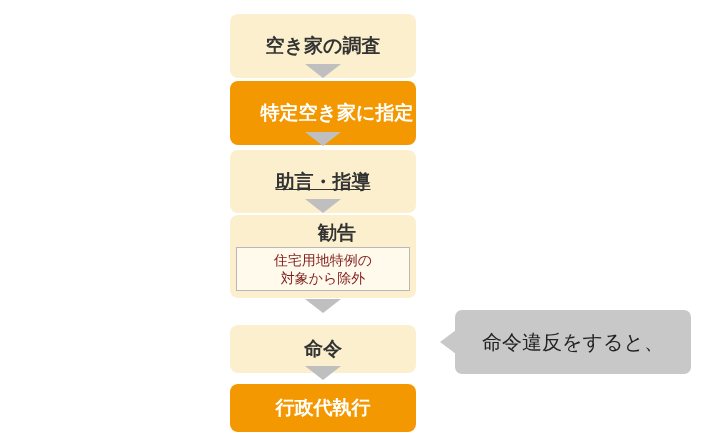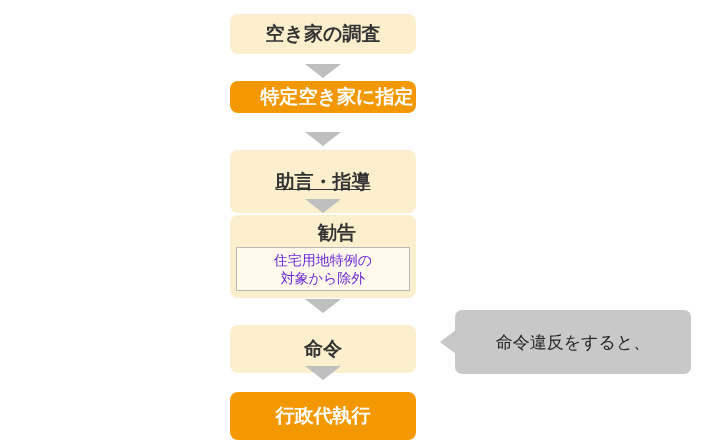--- a/index.html
+++ b/index.html
@@ -20,44 +20,44 @@
     position: absolute; left: 305px; width: 0; height: 0;
     border-left: 18px solid transparent; border-right: 18px solid transparent;
     border-top: 14px solid #bfbfbf;
   }
   .box4 { flex-direction: column; justify-content: flex-start; padding-top: 6px; }
   .box4 .title { font-size: 19px; font-weight: bold; color: #333; line-height: 22px; margin-left: 28px; }
   .inner {
     margin-top: 4px; width: 174px; height: 44px; box-sizing: border-box;
     background: #fffaec; border: 1px solid #b8b8b8;
     display: flex; flex-direction: column; align-items: center; justify-content: center;
-    font-size: 14px; font-weight: normal; color: #6d28d9; line-height: 18px;
+    font-size: 14px; font-weight: normal; color: #7f1d1d; line-height: 18px;
   }
   .bubble {
     position: absolute; left: 455px; top: 310px; width: 236px; height: 64px;
     background: #c8c8c8; border-radius: 7px;
     display: flex; flex-direction: column; align-items: center; justify-content: center;
-    font-size: 17px; color: #222; line-height: 22px;
+    font-size: 20px; color: #222; line-height: 22px;
   }
   .bubble-tail {
     position: absolute; left: 440px; top: 330px; width: 0; height: 0;
     border-top: 12px solid transparent; border-bottom: 12px solid transparent;
     border-right: 16px solid #c8c8c8;
   }
 </style>
 </head>
 <body>
 
 <div>
-  <div class="box light" style="top:14px;height:40px;">
+  <div class="box light" style="top:14px;height:64px;">
     <span>空き家の調査</span>
   </div>
   <div class="arrow" style="top:64px;"></div>
 
-  <div class="box orange" style="top:81px;height:32px;padding-left:28px;">
+  <div class="box orange" style="top:81px;height:64px;padding-left:28px;">
     <span>特定空き家に指定</span>
   </div>
   <div class="arrow" style="top:132px;"></div>
 
   <div class="box light" style="top:150px;height:63px;text-decoration:underline;">
     <span>助言・指導</span>
   </div>
   <div class="arrow" style="top:199px;"></div>
 
   <div class="box light box4" style="top:215px;height:83px;">
@@ -67,21 +67,21 @@
       <span>対象から除外</span>
     </div>
   </div>
   <div class="arrow" style="top:299px;"></div>
 
   <div class="box light" style="top:316px;height:48px;margin-top:9px;">
     <span>命令</span>
   </div>
   <div class="arrow" style="top:366px;"></div>
 
-  <div class="box orange" style="top:392px;height:48px;">
+  <div class="box orange" style="top:384px;height:48px;">
     <span>行政代執行</span>
   </div>
 </div>
 
 <div class="bubble-tail"></div>
 <div class="bubble">
   <span>命令違反をすると、</span>
 </div>
 
 </body></html>

